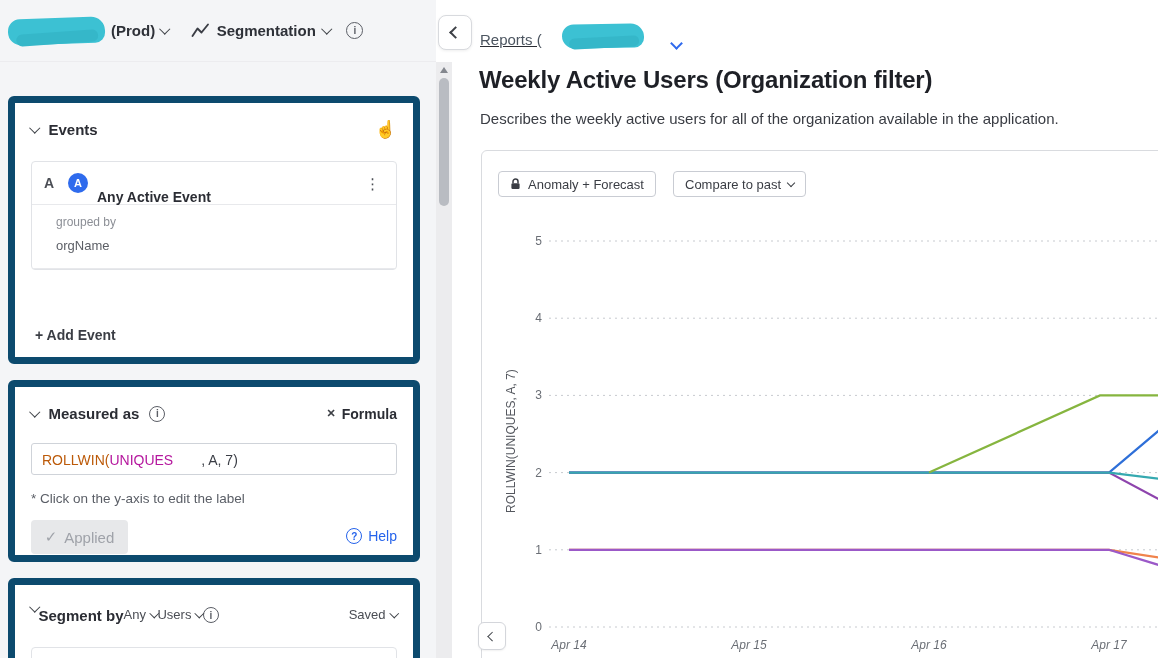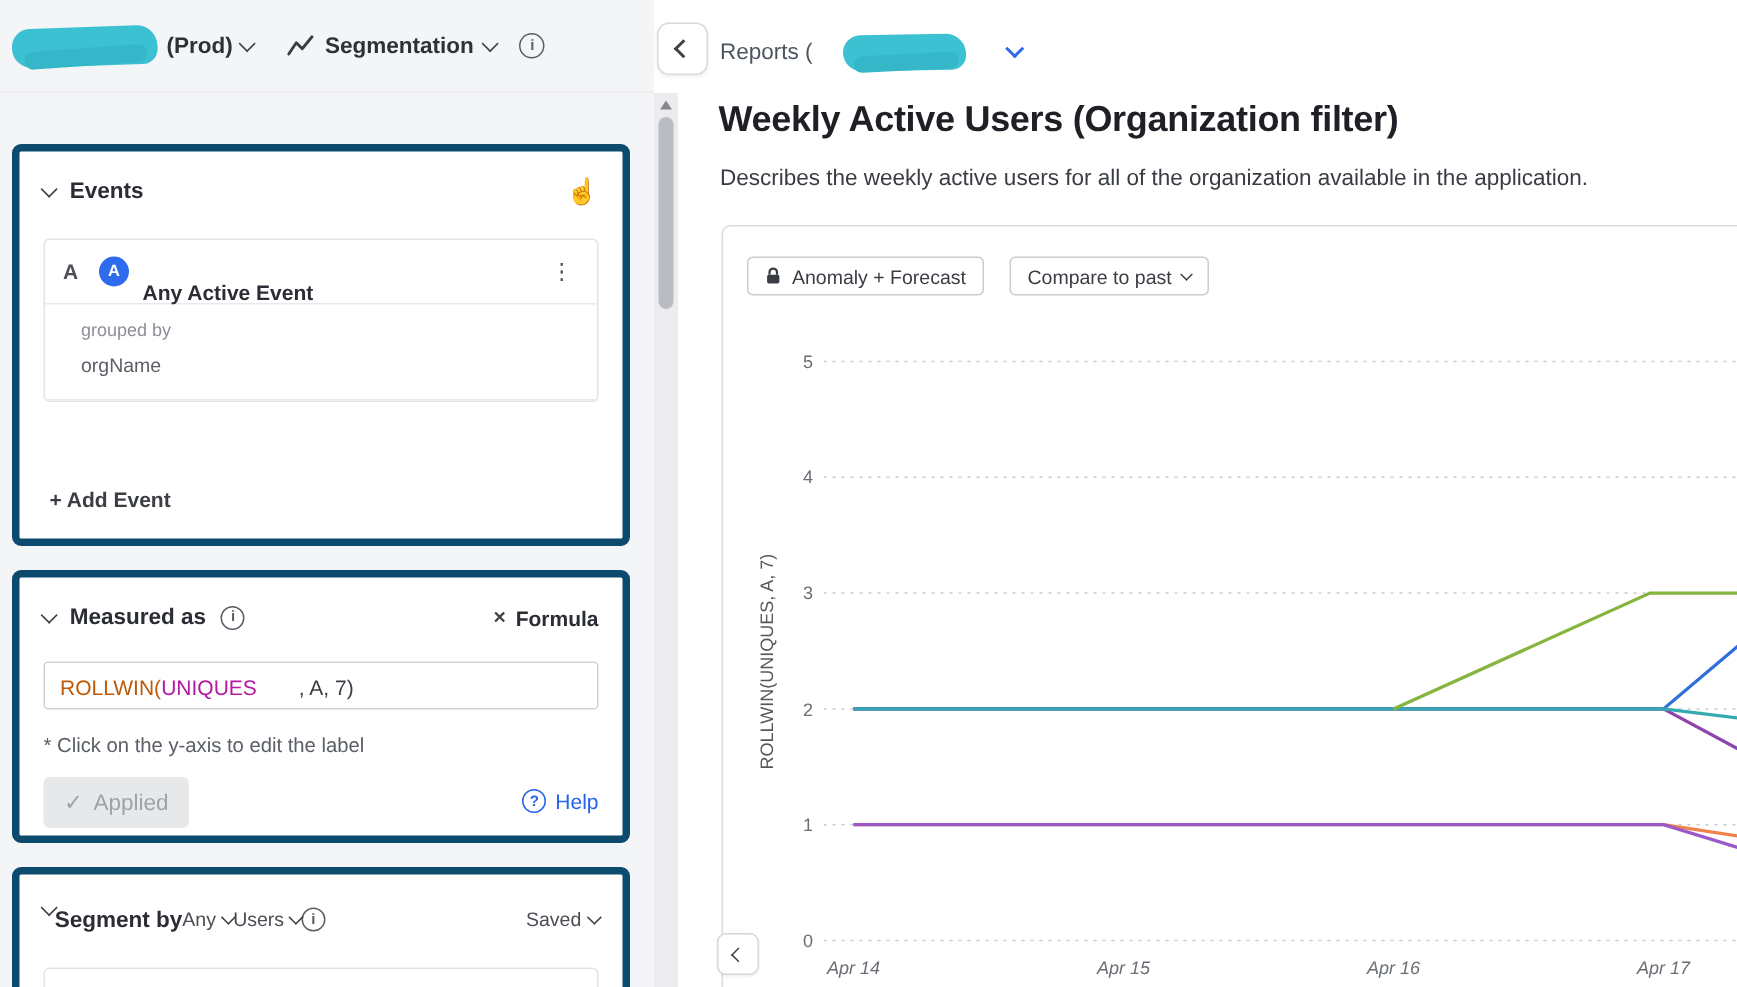--- a/index.html
+++ b/index.html
@@ -25,21 +25,21 @@
   .q-icon{width:14px;height:14px;border:1.3px solid #2563eb;border-radius:50%;color:#2563eb;
         display:inline-flex;align-items:center;justify-content:center;font-size:10px;font-weight:700;}
 
   
   .scrollbar{position:absolute;left:436px;top:62px;width:16px;height:596px;background:#ececee;z-index:2;}
   .scroll-up-arrow{position:absolute;left:4px;top:5px;width:0;height:0;
         border-left:4px solid transparent;border-right:4px solid transparent;border-bottom:6px solid #84878e;}
   .scroll-thumb{position:absolute;left:3px;top:16px;width:10px;height:128px;background:#b9bcc2;border-radius:5px;}
 
   
-  .card{position:absolute;left:8px;width:412px;background:#fff;border:5px solid #0c4a6e;border-radius:6px;box-sizing:border-box;padding-left:26px;}
+  .card{position:absolute;left:8px;width:412px;background:#fff;border:7px solid #0c4a6e;border-radius:6px;box-sizing:border-box;padding-left:26px;}
   #card-events{top:96px;height:268px;}
   #card-measured{top:380px;height:182px;}
   #card-segment{top:578px;height:120px;}
   .card-head{position:absolute;left:16px;right:16px;top:18px;display:flex;align-items:center;gap:10px;}
   .card-title{font-size:15px;font-weight:700;color:#2b2d34;}
   .head-right{margin-left:auto;display:flex;align-items:center;gap:6px;}
   .hand-icon{font-size:17px;color:#3d4046;line-height:1;}
 
   .event-box{position:absolute;left:16px;right:16px;top:58px;border:1px solid #e1e3e7;border-radius:4px;background:#fff;}
   .event-row{height:42px;display:flex;align-items:center;padding:0 12px;border-bottom:1px solid #e8e9ec;}
@@ -73,21 +73,21 @@
 
   
   .back-btn-top{position:absolute;left:438px;top:15px;width:32px;height:33px;background:#fff;border:1px solid #d8dade;
         border-radius:8px;display:flex;align-items:center;justify-content:center;box-shadow:0 1px 3px rgba(0,0,0,.07);
         cursor:pointer;z-index:5;}
   .back-btn-bottom{position:absolute;left:478px;top:622px;width:26px;height:26px;background:#fff;border:1px solid #d4d6db;
         border-radius:6px;display:flex;align-items:center;justify-content:center;box-shadow:0 1px 2px rgba(0,0,0,.06);
         cursor:pointer;z-index:5;}
   .back-btn-bottom .chev-left{width:5.5px;height:5.5px;border-width:1.7px;}
 
-  .reports-row{position:absolute;left:480px;top:21px;height:27px;display:flex;align-items:center;gap:20px;cursor:pointer;}
+  .reports-row{position:absolute;left:480px;top:21px;height:27px;display:flex;align-items:flex-end;gap:20px;cursor:pointer;text-decoration:underline;}
   .reports-label{font-size:15px;color:#4c5560;}
   .sc-reports{width:82px;height:24px;transform:rotate(-1deg);}
   .chev-blue{color:#2f6aed;width:7px;height:7px;border-width:2px;margin-left:8px;}
 
   .page-title{position:absolute;left:479px;top:66px;font-size:24px;font-weight:700;color:#1e2026;letter-spacing:-0.2px;}
   .page-subtitle{position:absolute;left:480px;top:110px;font-size:15px;color:#393c43;}
 
   .chart-card{position:absolute;left:481px;top:150px;width:720px;height:540px;background:#fff;
         border:1px solid #d9dbdf;border-radius:6px;}
   .chart-btn{position:absolute;height:26px;border:1px solid #c9ccd3;border-radius:4px;background:#fff;

